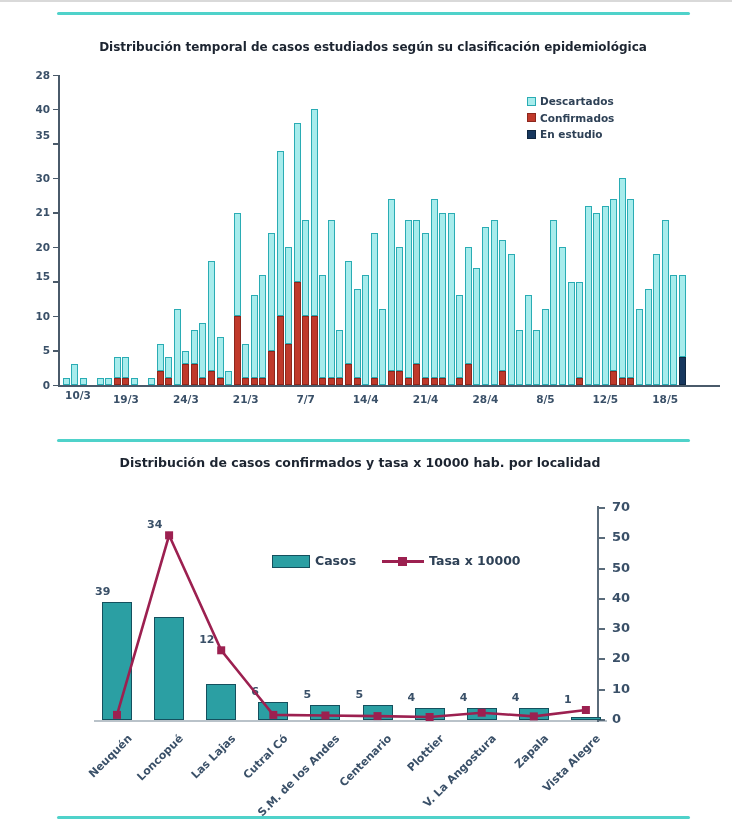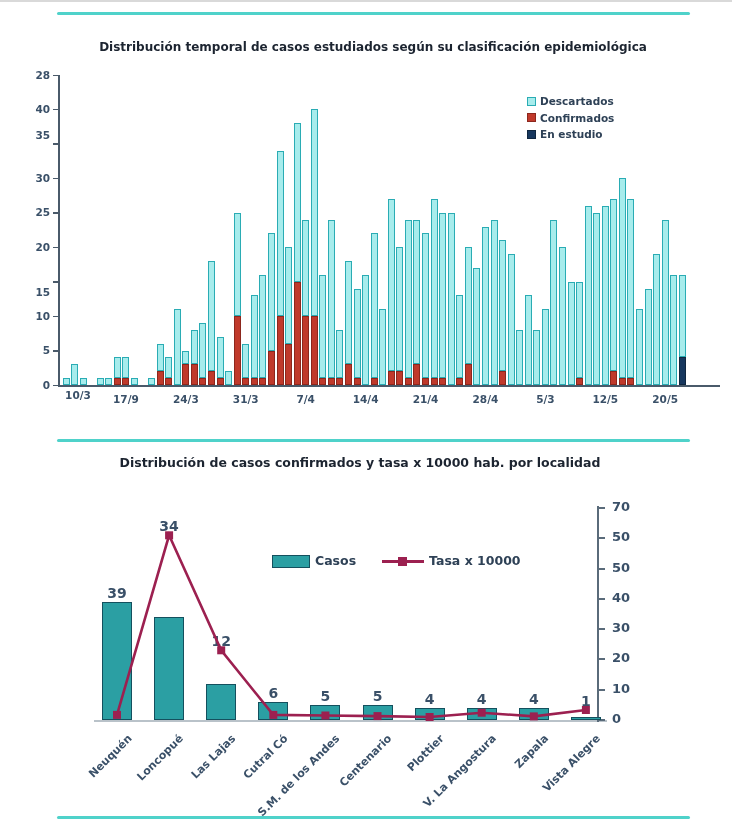--- a/index.html
+++ b/index.html
@@ -26,21 +26,21 @@
   .legend1 .swatch{width:9px;height:9px;box-sizing:border-box;border:1px solid transparent;}
   .legend1 .lab{font-size:10.5px;font-weight:bold;color:#2e4156;line-height:1;}
   .legend2{position:absolute;left:272px;top:555px;display:flex;align-items:center;gap:26px;}
   .legend2 .item{display:flex;align-items:center;gap:5px;}
   .legend2 .bar-swatch{width:38px;height:13px;box-sizing:border-box;}
   .legend2 .line-swatch{position:relative;width:42px;height:13px;}
   .legend2 .line-swatch .ln{position:absolute;left:0;top:5px;width:42px;height:3px;}
   .legend2 .line-swatch .sq{position:absolute;left:16px;top:2px;width:9px;height:9px;}
   .legend2 .lab{font-size:12.5px;font-weight:bold;color:#2e4156;line-height:1;}
   .bar2{position:absolute;box-sizing:border-box;}
-  .dlabel{position:absolute;width:44px;text-align:center;font-size:14px;font-weight:bold;color:#3a5068;}
+  .dlabel{position:absolute;width:44px;font-size:11px;font-weight:bold;color:#3a5068;}
   .r-axis{position:absolute;width:2px;background:#5a6b7a;}
   .r-tick{position:absolute;height:2px;background:#5a6b7a;}
   .r-label{position:absolute;width:34px;text-align:left;font-size:13px;font-weight:bold;color:#3a5068;}
   .baseline2{position:absolute;height:2px;background:#b9c2c9;}
   .cat-label{position:absolute;white-space:nowrap;font-size:11px;font-weight:bold;color:#3a5068;
              transform:rotate(-45deg);transform-origin:top right;}
   svg.lineplot{position:absolute;left:0;top:0;overflow:visible;}
 </style>
 </head>
 <body>
@@ -54,25 +54,25 @@
     <div id="plot1" class="plot">
         <div class="ytick-mark" style="left: -7px; top: -0.5px; width: 6px;"></div>
         <div class="ytick-label" style="left: -40px; top: -6.5px;">28</div>
         <div class="ytick-mark" style="left: -7px; top: 33.9444px; width: 6px;"></div>
         <div class="ytick-label" style="left: -40px; top: 27.9444px;">40</div>
         <div class="ytick-mark" style="left: -7px; top: 68.3889px; width: 6px;"></div>
         <div class="ytick-label" style="left: -40px; top: 54px;">35</div>
         <div class="ytick-mark" style="left: -7px; top: 102.833px; width: 6px;"></div>
         <div class="ytick-label" style="left: -40px; top: 96.8333px;">30</div>
         <div class="ytick-mark" style="left: -7px; top: 137.278px; width: 6px;"></div>
-        <div class="ytick-label" style="left: -40px; top: 131.278px;">25</div>
+        <div class="ytick-label" style="left: -40px; top: 131.278px;">21</div>
         <div class="ytick-mark" style="left: -7px; top: 171.722px; width: 6px;"></div>
         <div class="ytick-label" style="left: -40px; top: 165.722px;">20</div>
         <div class="ytick-mark" style="left: -7px; top: 206.167px; width: 6px;"></div>
-        <div class="ytick-label" style="left: -40px; top: 211px;">15</div>
+        <div class="ytick-label" style="left: -40px; top: 195px;">15</div>
         <div class="ytick-mark" style="left: -7px; top: 240.611px; width: 6px;"></div>
         <div class="ytick-label" style="left: -40px; top: 234.611px;">10</div>
         <div class="ytick-mark" style="left: -7px; top: 275.056px; width: 6px;"></div>
         <div class="ytick-label" style="left: -40px; top: 269.056px;">5</div>
         <div class="ytick-mark" style="left: -7px; top: 309.5px; width: 6px;"></div>
         <div class="ytick-label" style="left: -40px; top: 303.5px;">0</div>
         <div class="seg" style="left: 2.5px; top: 303.11px; width: 7px; height: 6.89px; background: rgb(167, 236, 236); border: 1px solid rgb(42, 172, 180);"></div>
         <div class="seg" style="left: 11.06px; top: 289.33px; width: 7px; height: 20.67px; background: rgb(167, 236, 236); border: 1px solid rgb(42, 172, 180);"></div>
         <div class="seg" style="left: 19.62px; top: 303.11px; width: 7px; height: 6.89px; background: rgb(167, 236, 236); border: 1px solid rgb(42, 172, 180);"></div>
         <div class="seg" style="left: 36.74px; top: 303.11px; width: 7px; height: 6.89px; background: rgb(167, 236, 236); border: 1px solid rgb(42, 172, 180);"></div>
@@ -177,30 +177,30 @@
         <div class="seg" style="left: 567.46px; top: 303.11px; width: 7px; height: 6.89px; background: rgb(192, 57, 43); border: 1px solid rgb(140, 39, 29);"></div>
         <div class="seg" style="left: 567.46px; top: 124px; width: 7px; height: 179.11px; background: rgb(167, 236, 236); border: 1px solid rgb(42, 172, 180);"></div>
         <div class="seg" style="left: 576.02px; top: 234.22px; width: 7px; height: 75.78px; background: rgb(167, 236, 236); border: 1px solid rgb(42, 172, 180);"></div>
         <div class="seg" style="left: 584.58px; top: 213.56px; width: 7px; height: 96.44px; background: rgb(167, 236, 236); border: 1px solid rgb(42, 172, 180);"></div>
         <div class="seg" style="left: 593.14px; top: 179.11px; width: 7px; height: 130.89px; background: rgb(167, 236, 236); border: 1px solid rgb(42, 172, 180);"></div>
         <div class="seg" style="left: 601.7px; top: 144.67px; width: 7px; height: 165.33px; background: rgb(167, 236, 236); border: 1px solid rgb(42, 172, 180);"></div>
         <div class="seg" style="left: 610.26px; top: 199.78px; width: 7px; height: 110.22px; background: rgb(167, 236, 236); border: 1px solid rgb(42, 172, 180);"></div>
         <div class="seg" style="left: 618.82px; top: 282.44px; width: 7px; height: 27.56px; background: rgb(23, 55, 94); border: 1px solid rgb(16, 38, 63);"></div>
         <div class="seg" style="left: 618.82px; top: 199.78px; width: 7px; height: 82.67px; background: rgb(167, 236, 236); border: 1px solid rgb(42, 172, 180);"></div>
         <div class="xdate-label" style="left: -14px; top: 314px; margin-left: 12px;">10/3</div>
-        <div class="xdate-label" style="left: 45.92px; top: 318px;">17/9</div>
+        <div class="xdate-label" style="left: 45.92px; top: 318px;">19/3</div>
         <div class="xdate-label" style="left: 105.84px; top: 318px;">24/3</div>
-        <div class="xdate-label" style="left: 165.76px; top: 318px;">31/3</div>
-        <div class="xdate-label" style="left: 225.68px; top: 318px;">7/4</div>
+        <div class="xdate-label" style="left: 165.76px; top: 318px;">21/3</div>
+        <div class="xdate-label" style="left: 225.68px; top: 318px;">7/7</div>
         <div class="xdate-label" style="left: 285.6px; top: 318px;">14/4</div>
         <div class="xdate-label" style="left: 345.52px; top: 318px;">21/4</div>
         <div class="xdate-label" style="left: 405.44px; top: 318px;">28/4</div>
-        <div class="xdate-label" style="left: 465.36px; top: 318px;">5/3</div>
+        <div class="xdate-label" style="left: 465.36px; top: 318px;">8/5</div>
         <div class="xdate-label" style="left: 525.28px; top: 318px;">12/5</div>
-        <div class="xdate-label" style="left: 585.2px; top: 318px;">20/5</div>
+        <div class="xdate-label" style="left: 585.2px; top: 318px;">18/5</div>
       </div>
     <div class="legend1">
       <div class="item">
         <span class="swatch" id="sw-desc" style="background: rgb(167, 236, 236); border-color: rgb(42, 172, 180);"></span>
         <span class="lab">Descartados</span>
       </div>
       <div class="item">
         <span class="swatch" id="sw-conf" style="background: rgb(192, 57, 43); border-color: rgb(140, 39, 29);"></span>
         <span class="lab">Confirmados</span>
       </div>

